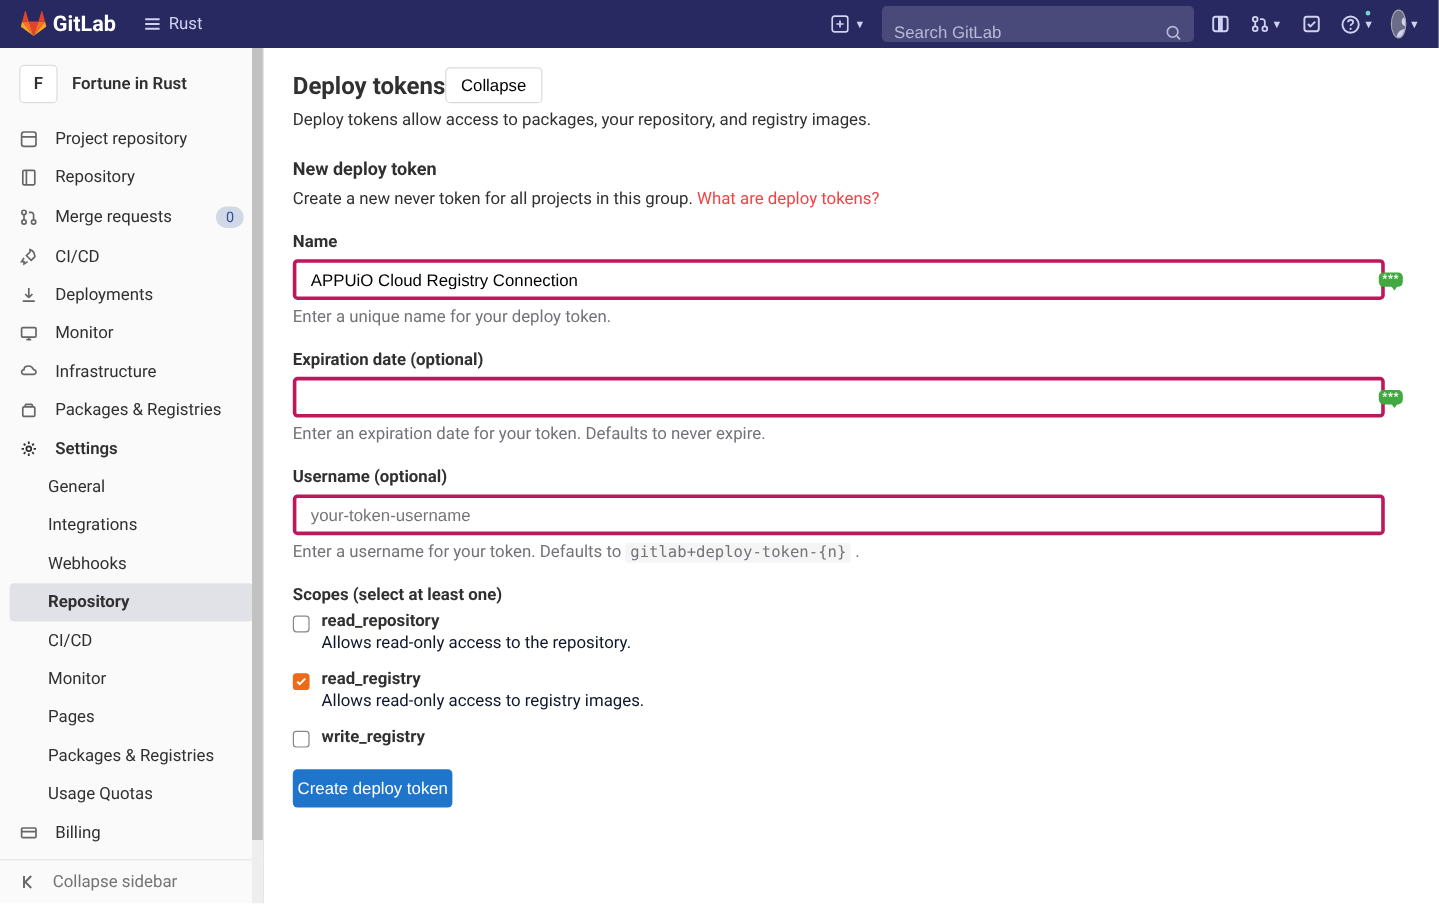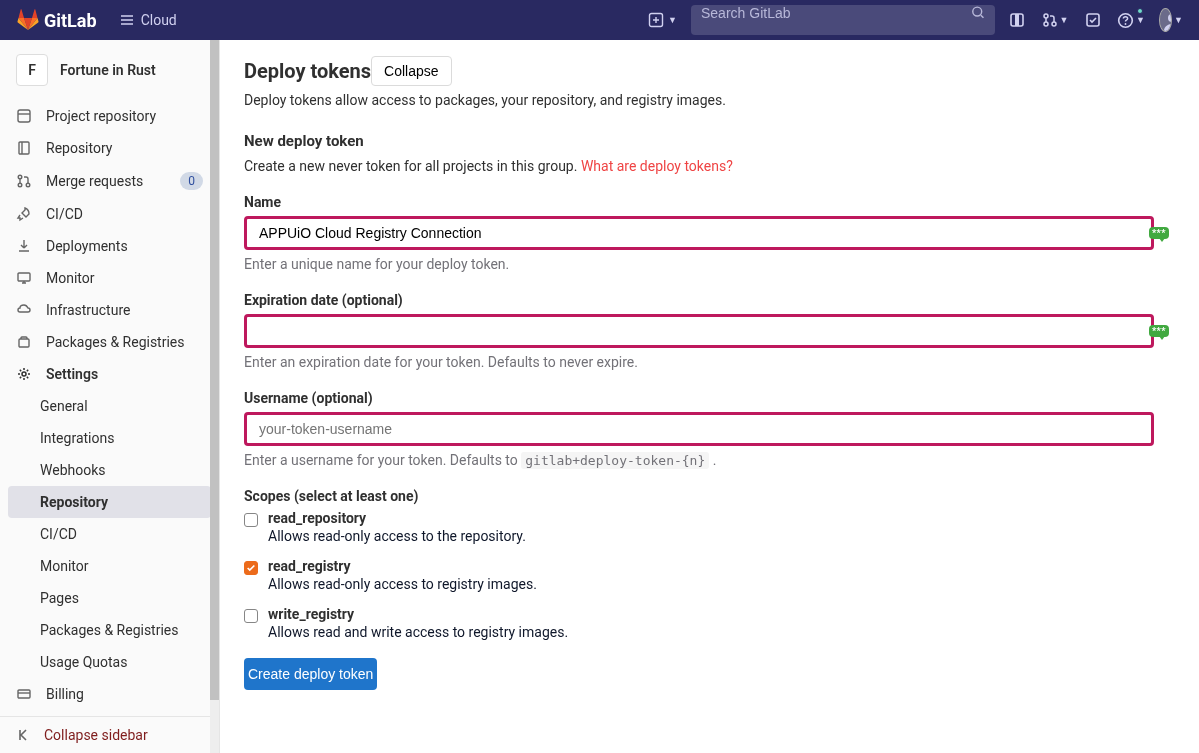--- a/index.html
+++ b/index.html
@@ -29,22 +29,22 @@
   cursor: pointer; color: #d1d1f0;
 }
 .spacer { flex: 1; }
 .nav-icons { display: flex; align-items: center; gap: 10px; }
 .nav-icon { width: 28px; height: 28px; display:flex; align-items:center; justify-content:center; cursor:pointer; color:#d1d1f0; position:relative;}
 .plus-group { display:flex; align-items:center; gap: 2px; color:#d1d1f0; margin-right: 6px;}
 .search-box {
   background: #4a4a7a;
   border-radius: 4px;
   height: 30px;
-  width: 304px;
-  display: flex; align-items: flex-start;
+  width: 260px;
+  display: flex; align-items: flex-end;
   padding: 0 10px;
   color: #d1d1f0;
   margin: 0 8px 0 8px;
 }
 .search-box input {
   background: transparent; border: none; outline: none;
   color: #fff; width: 100%; font-size: 14px;
 }
 .search-box input::placeholder { color: #b8b8d9; }
 .chev { font-size: 9px; margin-left:2px; color:#d1d1f0;}
@@ -83,21 +83,21 @@
 }
 .sub-items { }
 .sub-item {
   padding: 8px 16px 8px 40px; cursor:pointer;
 }
 .sub-item.active {
   background:#e1e1e8; font-weight:700; border-radius:4px; margin: 0 8px; padding-left:32px;
 }
 .collapse-bar {
   border-top:1px solid #e5e5e5; display:flex; align-items:center;
-  gap:12px; padding: 10px 16px; cursor:pointer; color:#7f1d1d;
+  gap:12px; padding: 10px 16px; cursor:pointer; color:#737373;
 }
 .content { flex:1; padding: 16px 24px; overflow:auto; position:relative;}
 .header-row { display:flex; align-items:center; justify-content:flex-start; }
 h1 { font-size:20px; font-weight:700; }
 .collapse-btn {
   border:1px solid #dbdbdb; background:#fff; border-radius:4px;
   padding: 6px 12px; cursor:pointer; font-size:14px;
 }
 .subtitle { margin-top:6px; color:#303030;}
 h2 { font-size:15px; font-weight:700; margin-top:24px; }
@@ -153,21 +153,21 @@
       <path fill="#fc6d26" d="M12 22l4-12h5.5z"></path>
       <path fill="#fca326" d="M21.5 10l1 3.5c.1.4 0 .8-.3 1L12 22z"></path>
       <path fill="#e24329" d="M21.5 10H16l2.5-8.5c.1-.4.7-.4.8 0z"></path>
     </svg>
     <span class="logo-text">GitLab</span>
   </div>
   <div class="menu-btn">
     <svg width="16" height="16" viewBox="0 0 16 16">
         <path stroke="#d1d1f0" stroke-width="1.6" d="M2 4h12M2 8h12M2 12h12"></path>
       </svg>
-    <span>Cloud</span>
+    <span>Rust</span>
   </div>
   <div class="spacer"></div>
   <div class="plus-group">
     <svg width="16" height="16" viewBox="0 0 16 16">
         <rect x="1.5" y="1.5" width="13" height="13" rx="2" fill="none" stroke="#d1d1f0" stroke-width="1.4"></rect>
         <path stroke="#d1d1f0" stroke-width="1.4" d="M8 5v6M5 8h6"></path>
       </svg>
     <span class="chev">▼</span>
   </div>
   <div class="search-box">
@@ -399,19 +399,18 @@
       </div>
       <div>
         <div class="scope-label">read_registry</div>
         <div class="scope-desc">Allows read-only access to registry images.</div>
       </div>
     </div>
     <div class="scope-row">
       <div class="scope-cb"></div>
       <div>
         <div class="scope-label">write_registry</div>
-        <div class="scope-desc">Allows read and write access to registry images.</div>
       </div>
     </div>
 
     <button class="primary-btn">Create deploy token</button>
   </div>
 </div>
 
 </body></html>

